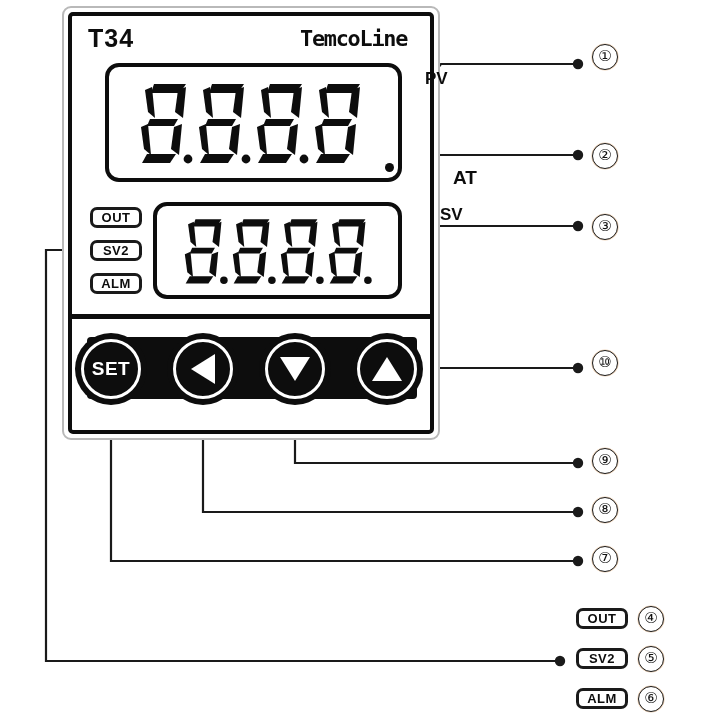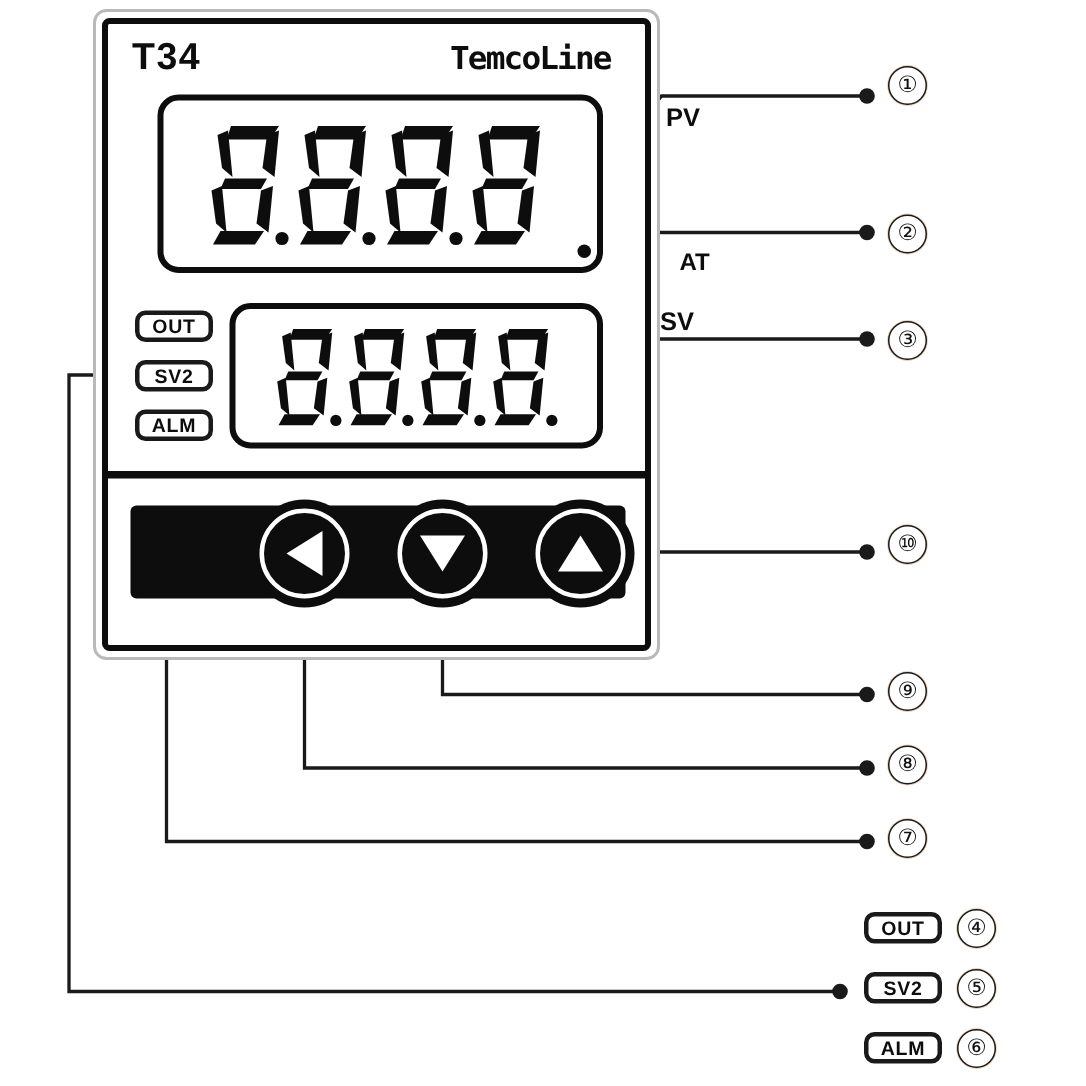--- a/index.html
+++ b/index.html
@@ -46,22 +46,22 @@
   .lcd-sv{left:153px;top:202px;width:249px;height:97px;}
 
   .digit-row{display:flex;align-items:flex-end;gap:0px;}
   .seg-digit{position:relative;display:inline-block;}
   .seg-digit svg{display:block;}
 
   
   .face-label{
     font-size:15px;font-weight:bold;line-height:1;color:#0d0d0d;
   }
-  .lbl-pv{left:444px;top:70px;font-size:17px;}
-  .lbl-at{left:453px;top:168px;font-size:16px;}
+  .lbl-pv{left:425px;top:70px;font-size:17px;}
+  .lbl-at{left:453px;top:168px;font-size:19px;}
   .lbl-sv{left:430px;top:206px;font-size:17px;margin-left:10px;}
 
   
   .at-dot{
     left:385px;top:163px;width:9px;height:9px;border-radius:50%;
     background:#0d0d0d;
   }
 
   
   .badge{
@@ -322,20 +322,24 @@
   </div>
   <div class="badge badge-alm">
     <span>ALM</span>
   </div>
 
   <div class="keypad-divider"></div>
   <div class="keypad">
     <div class="keypad-bg"></div>
     <div class="key-bridge"></div>
 
+    <div class="key key-set">
+      <div class="key-ring"></div>
+      <span class="key-text">SET</span>
+    </div>
 
     <div class="key key-left">
       <div class="key-ring"></div>
       <span class="tri tri-left"></span>
     </div>
 
     <div class="key key-down">
       <div class="key-ring"></div>
       <span class="tri tri-down"></span>
     </div>

